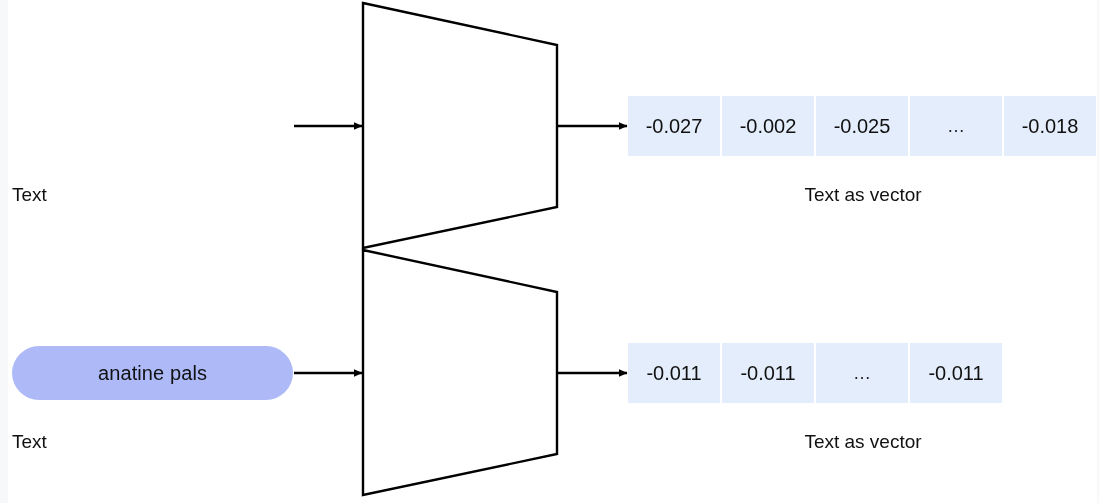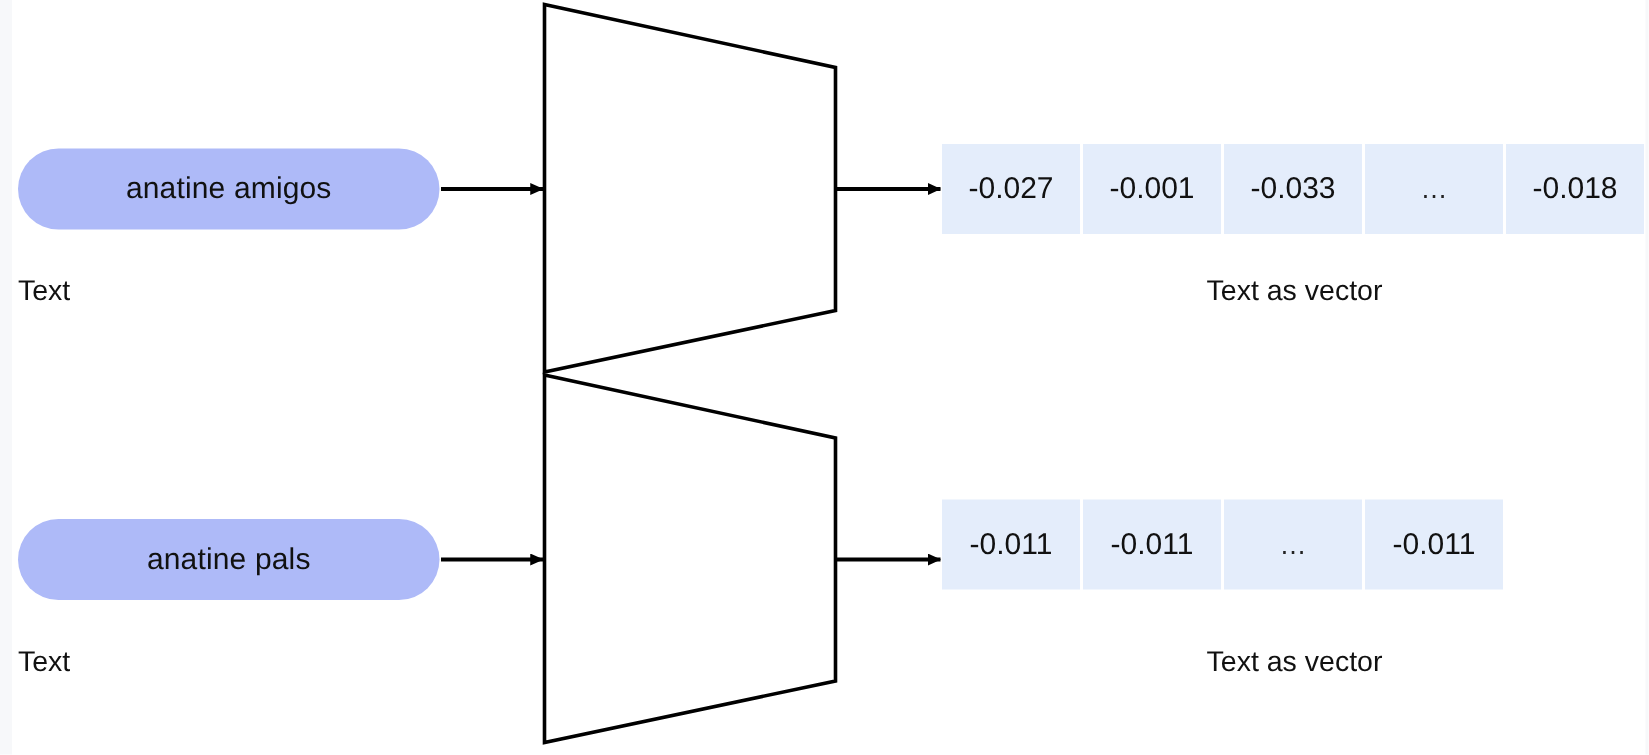--- a/index.html
+++ b/index.html
@@ -91,21 +91,21 @@
 
   
   .vector-row {
     position: absolute;
     left: 628px;
     display: flex;
     gap: 2px;
     height: 60px;
   }
   #vector-row-0 { top: 96px; }
-  #vector-row-1 { top: 333px; }
+  #vector-row-1 { top: 343px; }
   .vcell {
     width: 92px;
     height: 60px;
     background: #e4edfb;
     display: flex;
     align-items: center;
     justify-content: center;
     font-size: 20px;
     color: #111111;
   }
@@ -125,34 +125,31 @@
   svg.overlay * { pointer-events: auto; }
 </style>
 </head>
 <body>
 
 <div id="canvas">
 
   <div class="edge-strip"></div>
   <div class="edge-strip-right"></div>
 
-  <div class="pill" id="pill-row-0">
-    <span>anatine amigos</span>
-  </div>
   <div class="caption" id="caption-row-0">Text</div>
 
   <div class="model-label" id="model-label-row-0">
     <div>Embedding</div>
     <div>model</div>
   </div>
 
   <div class="vector-row" id="vector-row-0">
     <div class="vcell">-0.027</div>
-    <div class="vcell">-0.001</div>
-    <div class="vcell">-0.033</div>
+    <div class="vcell">-0.002</div>
+    <div class="vcell">-0.025</div>
     <div class="vcell ellipsis">…</div>
     <div class="vcell">-0.018</div>
   </div>
   <div class="vec-caption" id="vec-caption-row-0">Text as vector</div>
 
   <div class="pill" id="pill-row-1">
     <span>anatine pals</span>
   </div>
   <div class="caption" id="caption-row-1">Text</div>
 

